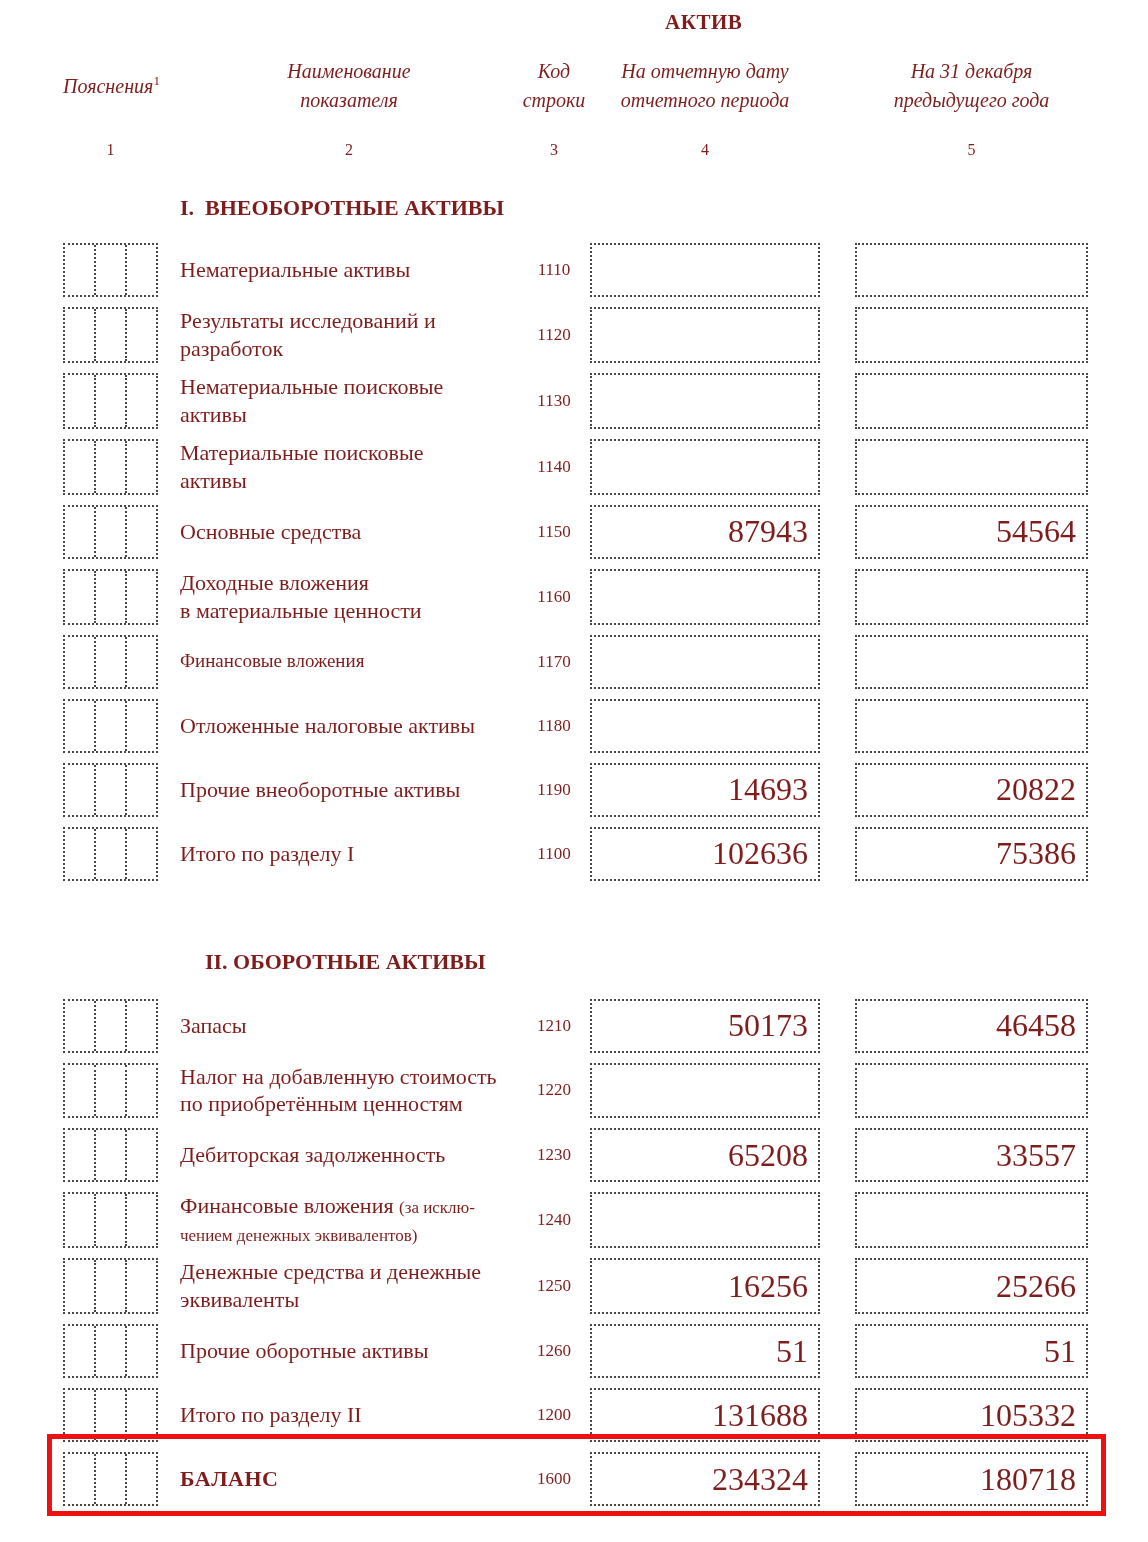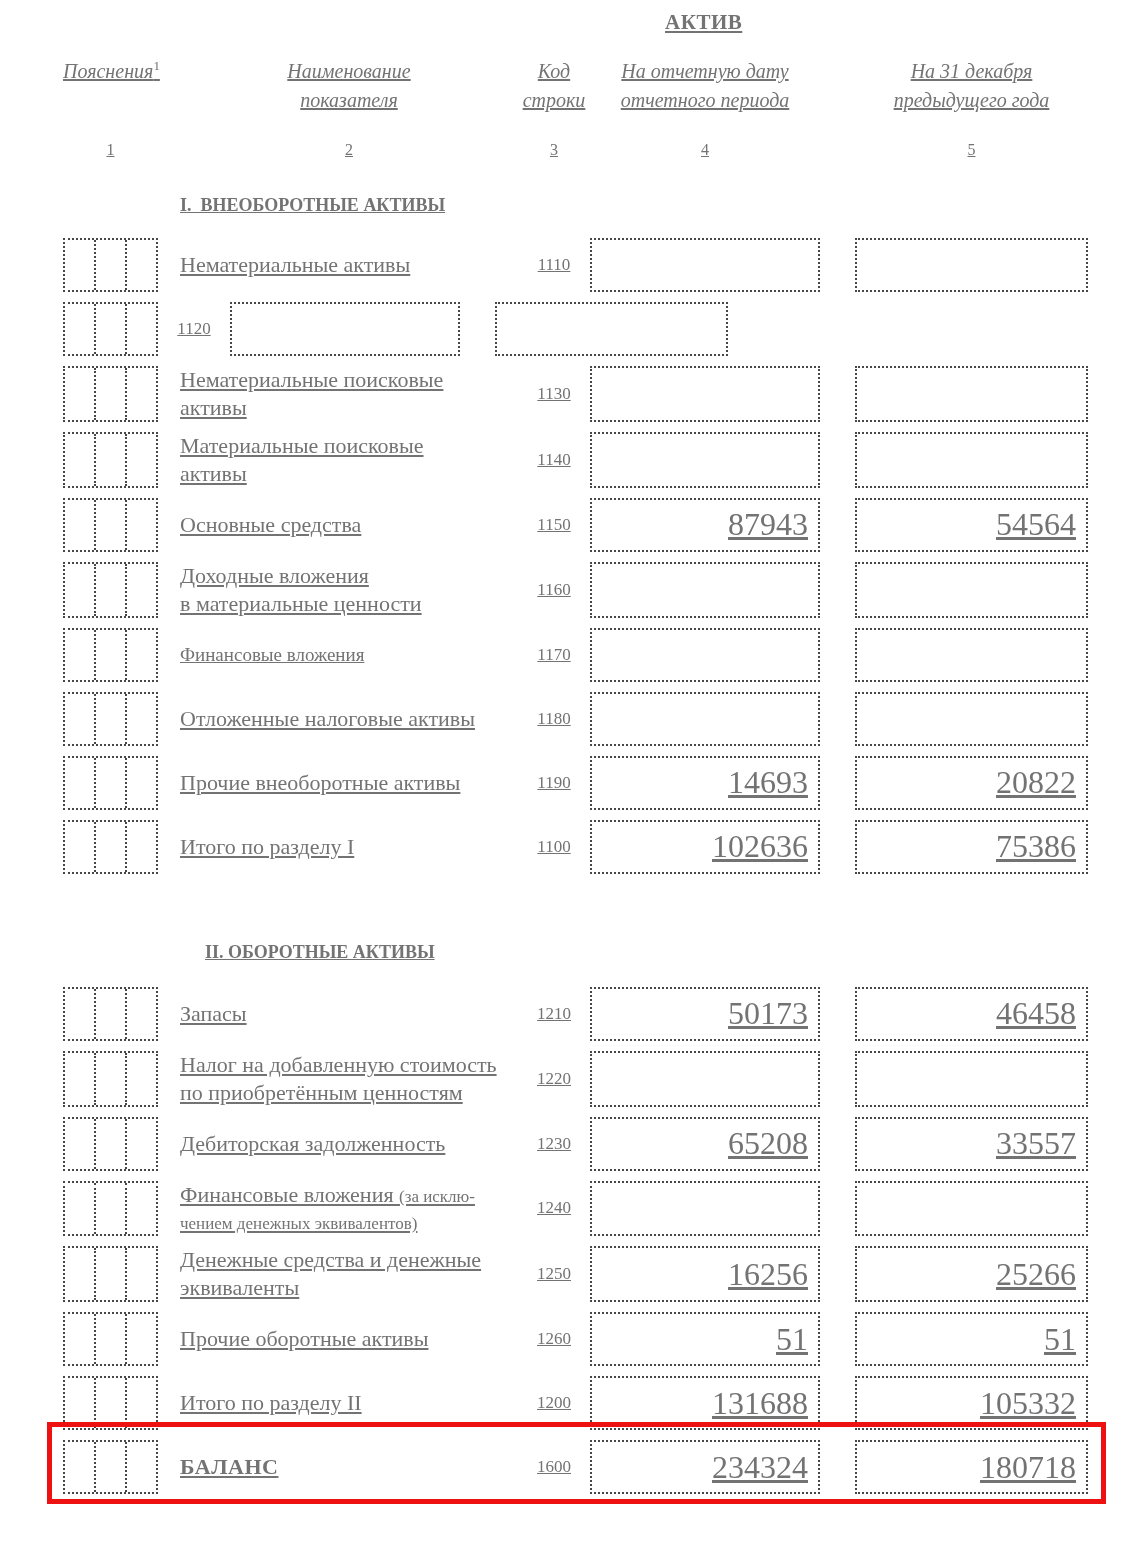--- a/index.html
+++ b/index.html
@@ -5,63 +5,63 @@
   html, body {
     margin: 0;
     padding: 0;
     background: #ffffff;
   }
   .page {
     position: relative;
     width: 1148px;
     height: 1542px;
     background: #ffffff;
-    color: #737373;
+    color: #7f1d1d;
     font-family: "Liberation Serif", "DejaVu Serif", serif;
     overflow: hidden;
-    text-decoration: underline;
   }
   .title {
     margin: 10px 0 0 665px;
     width: max-content;
     font-size: 21px;
     font-weight: 700;
     letter-spacing: 0.5px;
   }
   
   .cols { display: flex; padding-left: 63px; }
   .w1 { width: 95px;  box-sizing: border-box; }
   .w2 { width: 338px; margin-left: 22px; box-sizing: border-box; }
   .w3 { width: 72px;  box-sizing: border-box; }
   .w4 { width: 230px; box-sizing: border-box; }
   .w5 { width: 233px; margin-left: 35px; box-sizing: border-box; text-align: right; }
 
   
   .hdr {
     margin-top: 22px;
+    align-items: center;
     font-style: italic;
     font-size: 20px;
     line-height: 1.45;
   }
   .hdr .w1 { white-space: nowrap; }
   .hdr .w2, .hdr .w3, .hdr .w4, .hdr .w5 {
     text-align: center;
     white-space: pre-line;
   }
   .hdr sup { font-size: 13px; font-style: normal; }
 
   
   .nums {
     margin-top: 26px;
     font-size: 16px;
   }
   .nums div { text-align: center; }
 
   .section-heading {
-    font-size: 18px;
+    font-size: 22px;
     font-weight: 700;
     white-space: pre;
     margin: 36px 0 22px 180px;
   }
   .section-heading.second { margin: 68px 0 24px 205px; }
 
   
   .row {
     position: relative;
     min-height: 54px;
@@ -147,20 +147,22 @@
         <div class="c-code w3">1110</div>
         <div class="c-val w4"></div>
         <div class="c-val w5"></div>
       </div>
       <div class="cols row">
         <div class="c-expl w1">
           <div class="sub"></div>
           <div class="sub"></div>
           <div class="sub"></div>
         </div>
+        <div class="c-label w2"><span>Результаты исследований и
+разработок</span></div>
         <div class="c-code w3">1120</div>
         <div class="c-val w4"></div>
         <div class="c-val w5"></div>
       </div>
       <div class="cols row">
         <div class="c-expl w1">
           <div class="sub"></div>
           <div class="sub"></div>
           <div class="sub"></div>
         </div>

